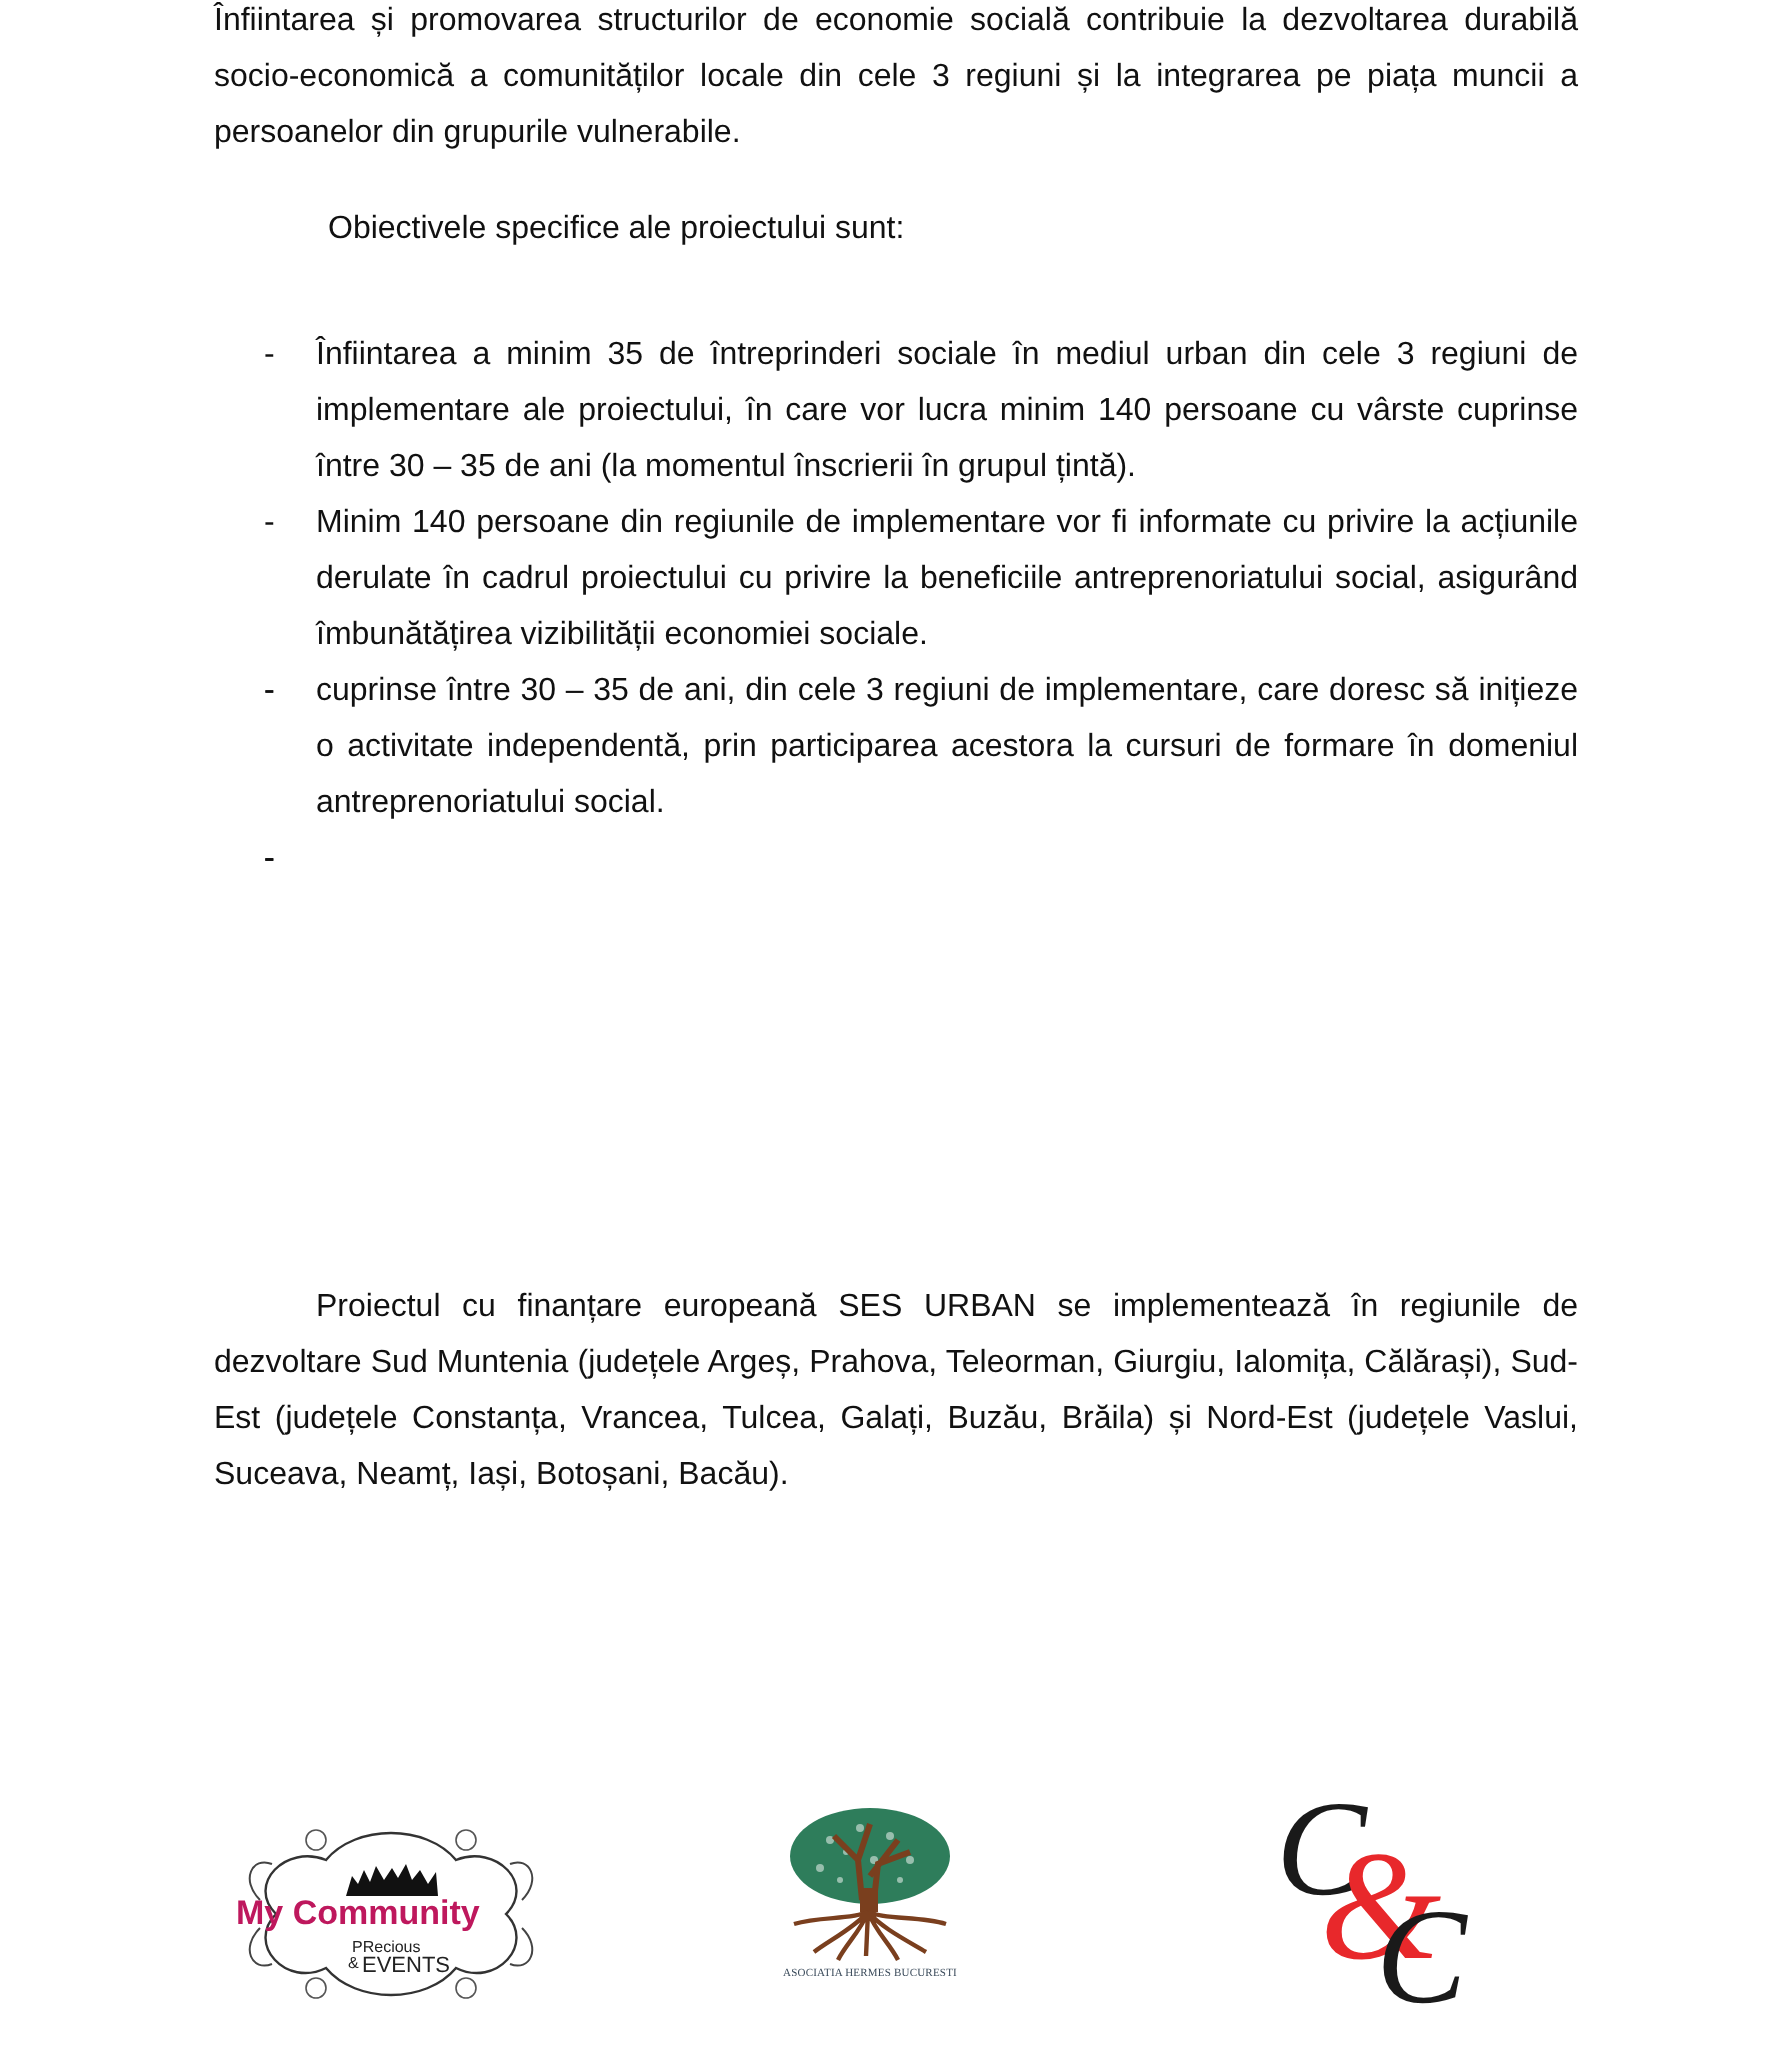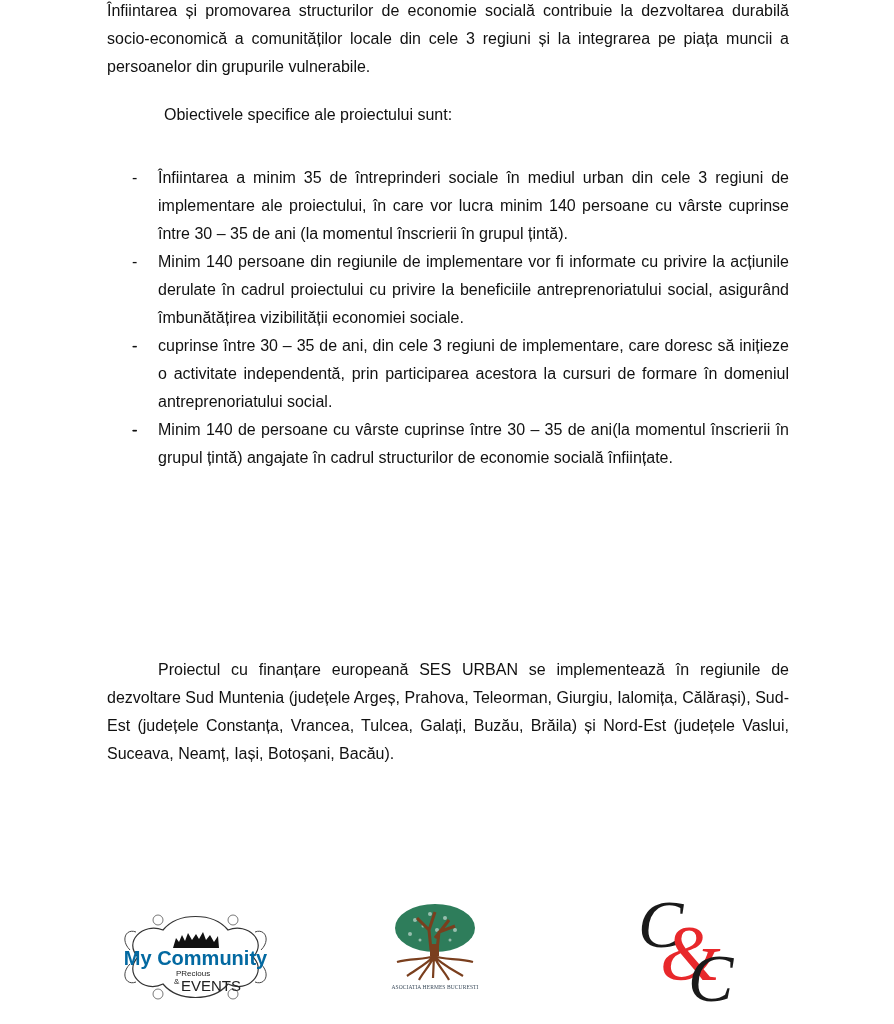--- a/index.html
+++ b/index.html
@@ -6,21 +6,21 @@
   body { width: 894px; height: 1024px; position: relative; overflow: hidden;
          font-family: "Liberation Sans", sans-serif; color: #111; }
   .page { position: absolute; left: 107px; top: 0; width: 682px; }
   .line-block { font-size: 16px; line-height: 28px; text-align: justify; }
   p { margin: 0; }
   .intro { position: absolute; top: -3px; left: 0; width: 682px; }
   .obj-head { position: absolute; top: 101px; left: 57px; font-size: 16px; line-height: 28px; }
   .list { position: absolute; top: 164px; left: 0; width: 682px; margin: 0; padding: 0; list-style: none; }
   .list li { position: relative; padding-left: 51px; font-size: 16px; line-height: 28px; text-align: justify; }
   .list li .dash { position: absolute; left: 25px; top: 0; }
-  .closing { position: absolute; top: 656px; left: 0; width: 682px; text-indent: 51px; }
+  .closing { position: absolute; top: 640px; left: 0; width: 682px; text-indent: 51px; }
   .logos { position: absolute; left: 0; top: 890px; width: 894px; height: 134px; }
   .logo { position: absolute; }
   .logo-mc { left: 118px; top: 12px; width: 155px; height: 110px; }
   .logo-hermes { left: 385px; top: 10px; width: 100px; height: 96px; }
   .logo-cc { left: 630px; top: 6px; width: 120px; height: 122px; }
 </style>
 </head>
 <body>
 
 <div class="page">
@@ -28,45 +28,45 @@
 
   <div class="obj-head">Obiectivele specifice ale proiectului sunt:</div>
 
   <ul class="list">
     <li><span class="dash">-</span><span>Înfiintarea a minim 35 de întreprinderi sociale în mediul urban din cele 3 regiuni de implementare ale proiectului, în care vor lucra minim 140 persoane cu vârste cuprinse între 30 – 35 de ani (la momentul înscrierii în grupul țintă).</span></li>
     <li><span class="dash">-</span><span>Minim 140 persoane din regiunile de implementare vor fi informate cu privire la acțiunile derulate în cadrul proiectului cu privire la beneficiile antreprenoriatului social, asigurând îmbunătățirea vizibilității economiei sociale.</span></li>
     <li style="text-align:left"><span class="dash">-</span></li>
     <li><span class="dash">-</span><span>cuprinse între 30 – 35 de ani, din cele 3 regiuni de implementare, care doresc să inițieze o activitate independentă, prin participarea acestora la cursuri de formare în domeniul antreprenoriatului social.</span></li>
     <li><span class="dash">-</span></li>
     <li><span class="dash">-</span></li>
-    <li><span class="dash">-</span><span>Minim 140 de persoane cu vârste cuprinse între 30 – 35 de ani(la momentul înscrierii în grupul țintă) angajate în cadrul structurilor de economie socială înființate.</span></li>
+    <li><span class="dash">-</span></li>
   </ul>
 
   <p class="closing line-block">Proiectul cu finanțare europeană SES URBAN se implementează în regiunile de dezvoltare Sud Muntenia (județele Argeș, Prahova, Teleorman, Giurgiu, Ialomița, Călărași), Sud-Est (județele Constanța, Vrancea, Tulcea, Galați, Buzău, Brăila) și Nord-Est (județele Vaslui, Suceava, Neamț, Iași, Botoșani, Bacău).</p>
 </div>
 
 <div class="logos">
 
   <div class="logo logo-mc">
     <svg width="155" height="110" viewBox="0 0 155 110">
       <path d="M20 55 C5 40, 25 20, 45 28 C60 10, 95 10, 110 28 C130 20, 150 40, 135 55 C150 70, 130 92, 110 82 C95 100, 60 100, 45 82 C25 92, 5 70, 20 55 Z" fill="none" stroke="#333" stroke-width="1.2"></path>
       <path d="M12 48 C2 38, 8 26, 18 30" fill="none" stroke="#444" stroke-width="1"></path>
       <path d="M143 48 C153 38, 147 26, 137 30" fill="none" stroke="#444" stroke-width="1"></path>
       <path d="M12 62 C2 72, 8 84, 18 80" fill="none" stroke="#444" stroke-width="1"></path>
       <path d="M143 62 C153 72, 147 84, 137 80" fill="none" stroke="#444" stroke-width="1"></path>
       <circle cx="40" cy="18" r="5" fill="none" stroke="#555" stroke-width="0.8"></circle>
       <circle cx="115" cy="18" r="5" fill="none" stroke="#555" stroke-width="0.8"></circle>
       <circle cx="40" cy="92" r="5" fill="none" stroke="#555" stroke-width="0.8"></circle>
       <circle cx="115" cy="92" r="5" fill="none" stroke="#555" stroke-width="0.8"></circle>
       <path d="M55 46 L58 36 L61 40 L64 33 L67 39 L70 31 L74 38 L78 32 L81 37 L85 30 L88 38 L92 33 L96 40 L100 34 L101 46 Z" fill="#111"></path>
     </svg>
-    <div style="position:absolute;left:0;top:45px;width:155px;text-align:center;font-weight:bold;font-size:20px;color:#0369a1;">My Community</div>
+    <div style="position:absolute;left:0;top:45px;width:155px;text-align:left;font-weight:bold;font-size:17px;color:#be185d;">My Community</div>
     <div style="position:absolute;left:58px;top:67px;font-size:8px;color:#222;">PRecious</div>
     <div style="position:absolute;left:56px;top:75px;font-size:8px;color:#222;">&amp;</div>
-    <div style="position:absolute;left:63px;top:75px;font-size:15px;color:#222;">EVENTS</div>
+    <div style="position:absolute;left:63px;top:75px;font-size:11px;color:#222;">EVENTS</div>
   </div>
 
   <div class="logo logo-hermes">
     <svg width="100" height="82" viewBox="0 0 100 82">
       <ellipse cx="50" cy="28" rx="40" ry="24" fill="#2e7d5b"></ellipse>
       <g fill="#ffffff" opacity="0.5">
         <circle cx="30" cy="20" r="2"></circle>
           <circle cx="45" cy="14" r="2"></circle>
           <circle cx="60" cy="18" r="2"></circle>
         <circle cx="70" cy="30" r="2"></circle>

